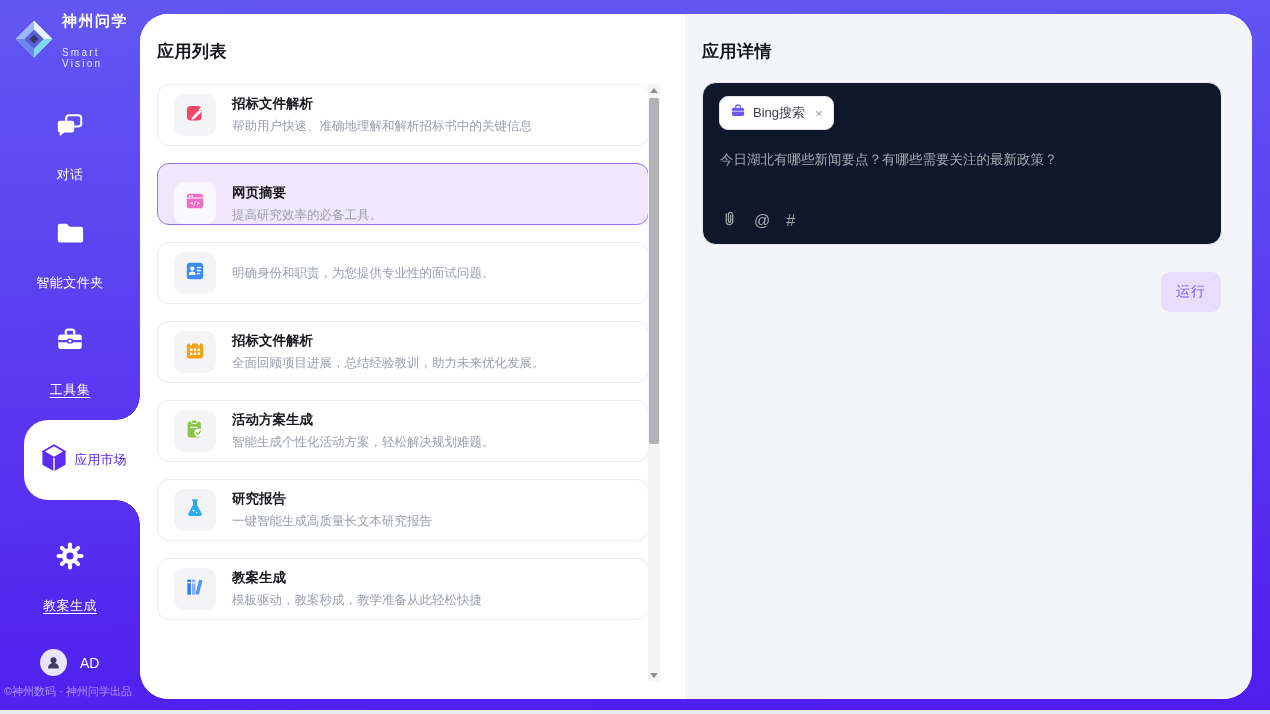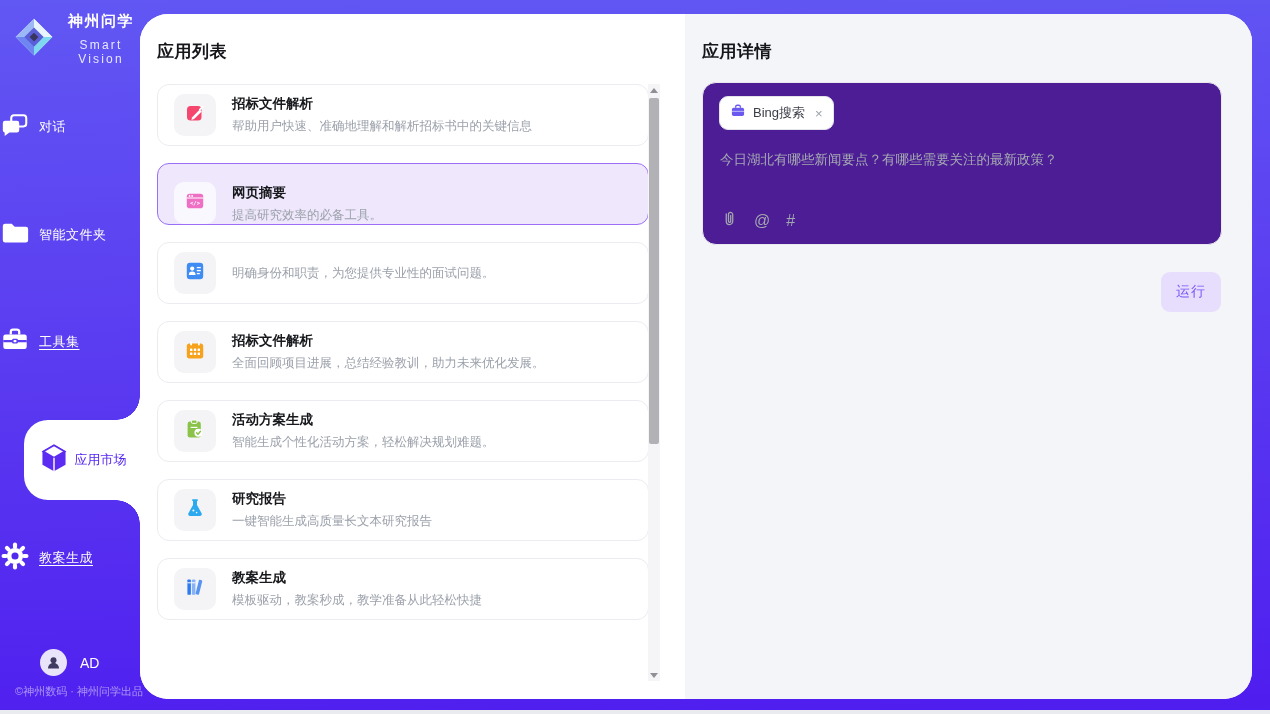--- a/index.html
+++ b/index.html
@@ -3,25 +3,25 @@
 <meta charset="utf-8">
 <style>
   html,body{margin:0;padding:0;background:#d8dadf;}
   *{box-sizing:border-box;}
   .stage{position:relative;width:1270px;height:714px;overflow:hidden;
     background:linear-gradient(178deg,#6157f3 0%,#5b3df1 45%,#4f1def 100%);
     font-family:"Liberation Sans","DejaVu Sans",sans-serif;-webkit-font-smoothing:antialiased;}
   .bottom-strip{position:absolute;left:0;bottom:0;width:100%;height:4px;background:#e9ebef;}
 
   
-  .sidebar{position:absolute;left:0;top:0;width:140px;height:100%;text-align:center;}
+  .sidebar{position:absolute;left:0;top:0;width:140px;height:100%;}
   .logo{position:absolute;top:12px;left:13px;display:flex;align-items:center;gap:7px;}
   .logo-cn{font-size:15px;font-weight:bold;color:#fff;letter-spacing:1.5px;line-height:1.2;}
-  .logo-en{font-size:12px;color:#e6e8ff;letter-spacing:2.2px;margin-top:8px;}
-  .nav-item{position:absolute;left:0;width:140px;display:flex;flex-direction:row;align-items:center;gap:9px;color:#fff;cursor:pointer;}
+  .logo-en{font-size:10px;color:#e6e8ff;letter-spacing:2.2px;margin-top:17px;}
+  .nav-item{position:absolute;left:0;width:140px;display:flex;flex-direction:column;align-items:center;gap:22px;color:#fff;cursor:pointer;}
   .nav-item .lbl{font-size:13px;letter-spacing:.5px;}
   .lbl.u{text-decoration:underline;text-underline-offset:3px;}
   .ni-chat{top:110px}.ni-folder{top:218px}.ni-tools{top:325px}.ni-settings{top:541px}
   .active-bump{position:absolute;left:24px;top:420px;width:116px;height:80px;background:#fff;
     border-radius:24px 0 0 24px;display:flex;flex-direction:row;align-items:center;justify-content:center;gap:5px;cursor:pointer;}
   .active-bump .lbl{font-size:13px;color:#5527f0;}
   .bump-curve{position:absolute;left:116px;width:24px;height:24px;pointer-events:none;}
   .bump-curve.top{top:396px;background:radial-gradient(circle at 0 0,rgba(0,0,0,0) 23.5px,#fff 24px);}
   .bump-curve.bot{top:500px;background:radial-gradient(circle at 0 100%,rgba(0,0,0,0) 23.5px,#fff 24px);}
   .user-row{position:absolute;left:40px;top:649px;display:flex;align-items:center;gap:13px;cursor:pointer;}
@@ -43,21 +43,21 @@
   .card-desc{font-size:12.5px;color:#9ba0aa;white-space:nowrap;}
   
   .scrollbar{position:absolute;left:508px;top:70px;width:12px;height:597px;background:#f5f5f7;}
   .sb-up,.sb-down{position:absolute;left:0;width:12px;height:12px;display:flex;align-items:center;justify-content:center;cursor:pointer;}
   .sb-up{top:0}.sb-down{bottom:0}
   .tri-up{width:0;height:0;border-left:4px solid transparent;border-right:4px solid transparent;border-bottom:5px solid #8f8f96;}
   .tri-down{width:0;height:0;border-left:4px solid transparent;border-right:4px solid transparent;border-top:5px solid #8f8f96;}
   .sb-thumb{position:absolute;left:1px;top:14px;width:10px;height:346px;background:#b1b1b6;border-radius:2px;cursor:grab;}
 
   .detail-pane{position:absolute;left:545px;top:0;right:0;height:100%;background:#f4f5f8;}
-  .detail-card{position:absolute;left:17px;top:68px;width:520px;height:163px;background:#4c1d95;border:1px solid #eaeaee;border-radius:14px;}
+  .detail-card{position:absolute;left:17px;top:68px;width:520px;height:163px;background:#0f172a;border:1px solid #eaeaee;border-radius:14px;}
   .tool-tag{position:absolute;left:16px;top:13px;display:inline-flex;align-items:center;gap:7px;padding:6px 10px;border:1px solid #e3e4e9;border-radius:9px;background:#fff;cursor:pointer;}
   .tag-label{font-size:13px;color:#3a3d45;}
   .tag-close{font-size:13px;color:#9aa0a8;margin-left:3px;cursor:pointer;line-height:1;}
   .query-text{position:absolute;left:17px;right:16px;top:67px;font-size:13.5px;color:#a6aab2;line-height:1.5;cursor:text;}
   .attach-row{position:absolute;left:18px;bottom:13px;display:flex;align-items:center;gap:16px;}
   .txt-ic{font-size:16px;color:#a3a7ae;cursor:pointer;line-height:1;}
   .run-btn{position:absolute;right:31px;top:258px;padding:11px 15px;background:#e7ddfc;color:#7a58f7;font-size:14px;border-radius:9px;cursor:pointer;border:none;letter-spacing:1px;}
 </style>
 </head>
 <body>

